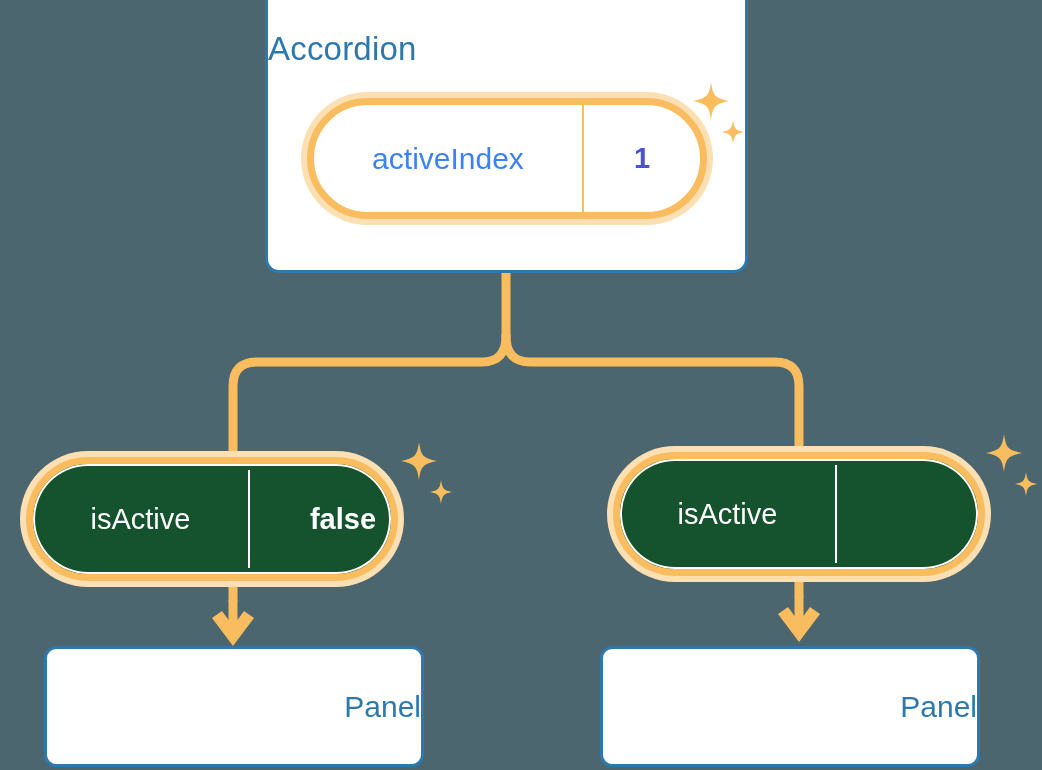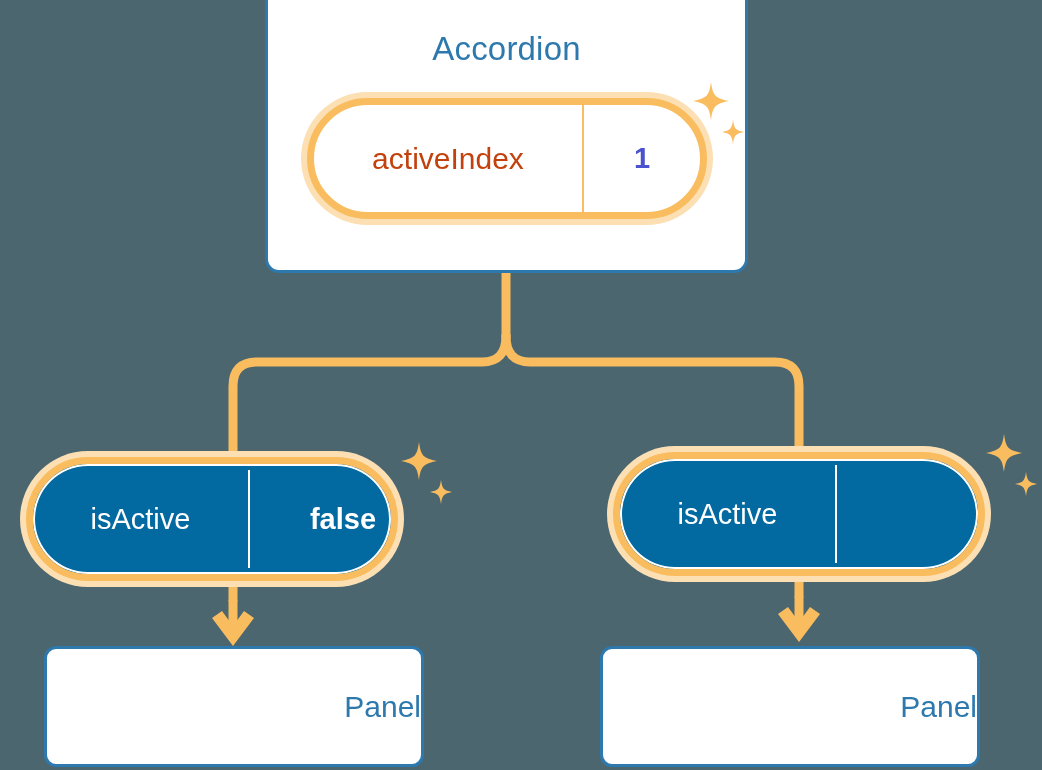--- a/index.html
+++ b/index.html
@@ -39,21 +39,20 @@
     width: 483px;
     height: 273px;
     border-top: none;
     border-radius: 0 0 14px 14px;
   }
   .card-title {
     position: absolute;
     left: 0;
     right: 0;
     top: 30px;
-    text-align: center;
     color: #2d79ad;
     font-size: 33px;
     font-weight: 400;
     letter-spacing: 0.2px;
   }
 
   
   .panel-card {
     position: absolute;
     width: 380px;
@@ -91,37 +90,37 @@
     height: 121px;
     background: #ffffff;
     border: 7px solid #f9bd5f;
     box-shadow: 0 0 0 6px #fce0b4;
   }
   #pill-activeindex .pill-key {
     flex: 0 0 268px;
     display: flex;
     align-items: center;
     justify-content: center;
-    color: #c2410c;
+    color: #3b82f6;
     font-size: 30px;
     border-right: 2px solid #f9bd5f;
   }
   #pill-activeindex .pill-val {
     flex: 1 1 auto;
     display: flex;
     align-items: center;
     justify-content: center;
     color: #4b52cf;
     font-size: 29px;
     font-weight: 700;
   }
 
   
   .pill-purple {
-    background: #0369a1;
+    background: #14532d;
     border: 7px solid #f9bd5f;
     box-shadow: 0 0 0 6px #fce0b4, inset 0 0 0 2px #ffffff;
   }
   .pill-purple .pill-key {
     flex: 1 1 auto;
     display: flex;
     align-items: center;
     justify-content: center;
     color: #ffffff;
     font-size: 29px;

